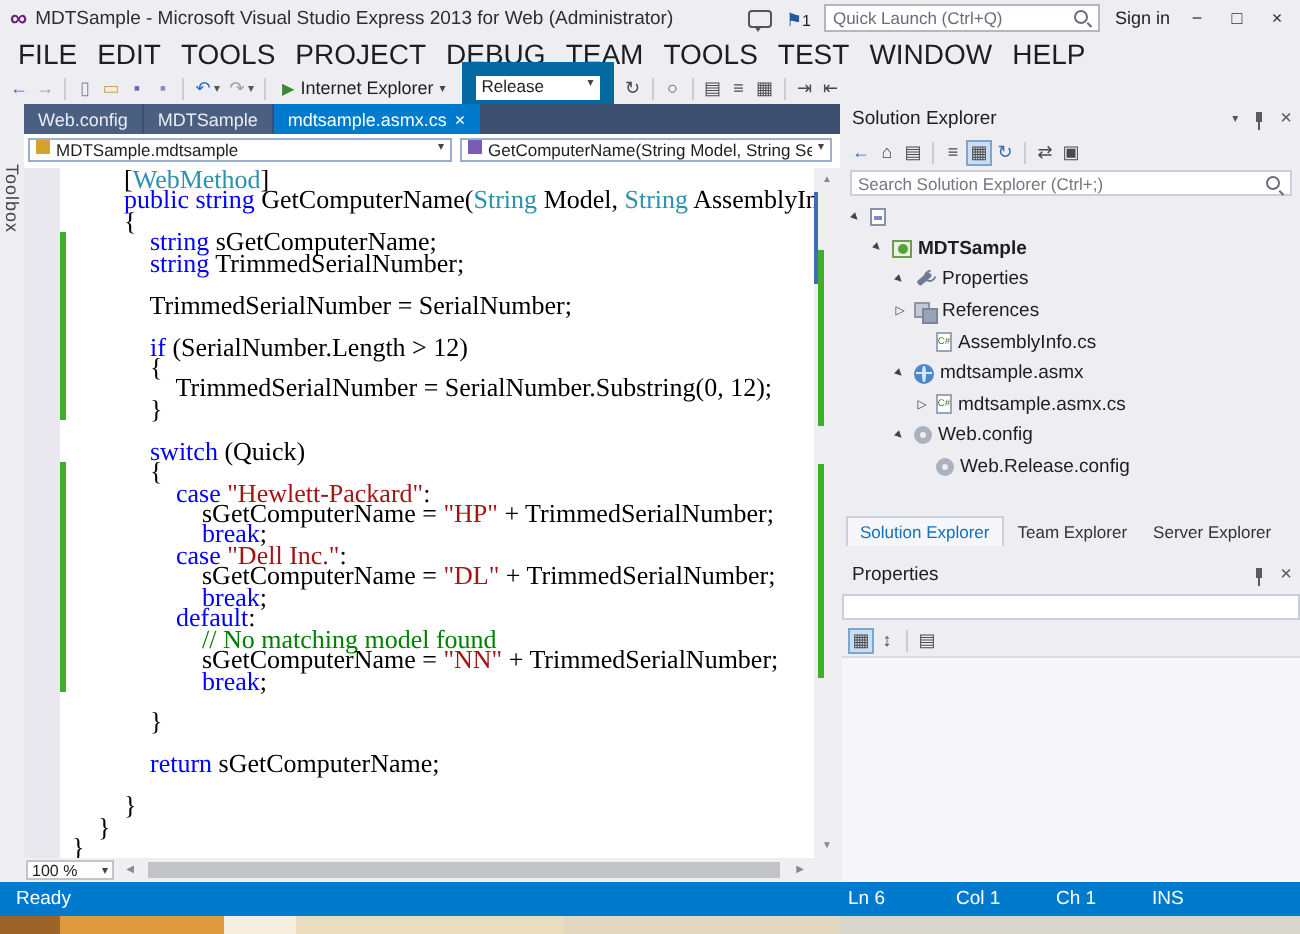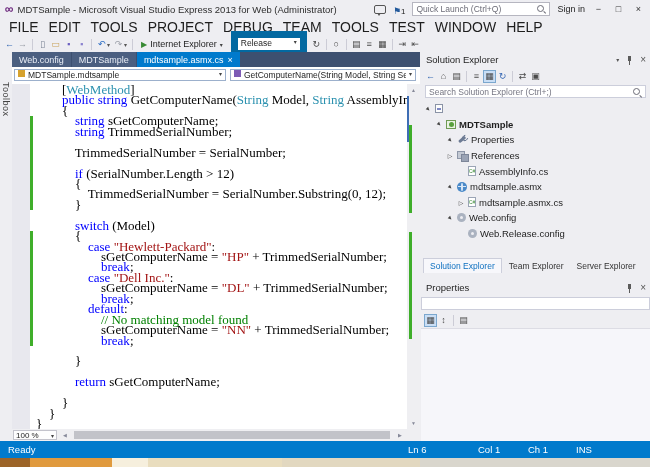--- a/index.html
+++ b/index.html
@@ -134,21 +134,21 @@
   #properties-panel{position:absolute;left:0;right:0;top:228px;bottom:0}
   #props-object-row{position:absolute;top:16px;left:0;right:0;height:16px}
   #props-object-box{position:absolute;left:0;right:0;top:1px;height:13px;background:#fff;border:1px solid #cccedb;box-sizing:border-box}
   #props-toolbar-icons{position:absolute;top:32px;left:0;right:0;height:16px;display:flex;align-items:center;padding-left:3px}
   #props-grid{position:absolute;top:48px;left:0;right:0;bottom:0;background:#f6f6fa;border-top:1px solid #dcdce4}
 
   
   #status-bar{position:absolute;left:0;right:0;top:441px;height:17px;background:var(--accent,#007acc);color:#fff;font-size:9.5px}
   #status-bar span{position:absolute;top:0;line-height:17px}
   #sb-ready{left:8px}
-  #sb-ln{left:408px}
+  #sb-ln{left:424px}
   #sb-col{left:478px}
   #sb-ch{left:528px}
   #sb-ins{left:576px}
 
   
   #task-sliver{position:absolute;left:0;right:0;top:458px;height:9px;background:#d9d6cd}
   .tsk{position:absolute;top:0;bottom:0}
   .tsk.t1{left:0;width:30px;background:#9c6428}
   .tsk.t2{left:30px;width:82px;background:#e09a3e}
   .tsk.t3{left:112px;width:36px;background:#f6efdd}
@@ -280,21 +280,21 @@
           <div class="code-line"><span class="tok-p">            </span><span class="tok-k">string</span><span class="tok-p"> sGetComputerName;</span></div>
           <div class="code-line"><span class="tok-p">            </span><span class="tok-k">string</span><span class="tok-p"> TrimmedSerialNumber;</span></div>
           <div class="code-line"></div>
           <div class="code-line"><span class="tok-p">            TrimmedSerialNumber = SerialNumber;</span></div>
           <div class="code-line"></div>
           <div class="code-line"><span class="tok-p">            </span><span class="tok-k">if</span><span class="tok-p"> (SerialNumber.Length &gt; 12)</span></div>
           <div class="code-line"><span class="tok-p">            {</span></div>
           <div class="code-line"><span class="tok-p">                TrimmedSerialNumber = SerialNumber.Substring(0, 12);</span></div>
           <div class="code-line"><span class="tok-p">            }</span></div>
           <div class="code-line"></div>
-          <div class="code-line"><span class="tok-p">            </span><span class="tok-k">switch</span><span class="tok-p"> (Model)</span></div>
+          <div class="code-line"><span class="tok-p">            </span><span class="tok-k">switch</span><span class="tok-p"> (Quick)</span></div>
           <div class="code-line"><span class="tok-p">            {</span></div>
           <div class="code-line"><span class="tok-p">                </span><span class="tok-k">case</span><span class="tok-p"> </span><span class="tok-s">"Hewlett-Packard"</span><span class="tok-p">:</span></div>
           <div class="code-line"><span class="tok-p">                    sGetComputerName = </span><span class="tok-s">"HP"</span><span class="tok-p"> + TrimmedSerialNumber;</span></div>
           <div class="code-line"><span class="tok-p">                    </span><span class="tok-k">break</span><span class="tok-p">;</span></div>
           <div class="code-line"><span class="tok-p">                </span><span class="tok-k">case</span><span class="tok-p"> </span><span class="tok-s">"Dell Inc."</span><span class="tok-p">:</span></div>
           <div class="code-line"><span class="tok-p">                    sGetComputerName = </span><span class="tok-s">"DL"</span><span class="tok-p"> + TrimmedSerialNumber;</span></div>
           <div class="code-line"><span class="tok-p">                    </span><span class="tok-k">break</span><span class="tok-p">;</span></div>
           <div class="code-line"><span class="tok-p">                </span><span class="tok-k">default</span><span class="tok-p">:</span></div>
           <div class="code-line"><span class="tok-p">                    </span><span class="tok-c">// No matching model found</span></div>
           <div class="code-line"><span class="tok-p">                    sGetComputerName = </span><span class="tok-s">"NN"</span><span class="tok-p"> + TrimmedSerialNumber;</span></div>

